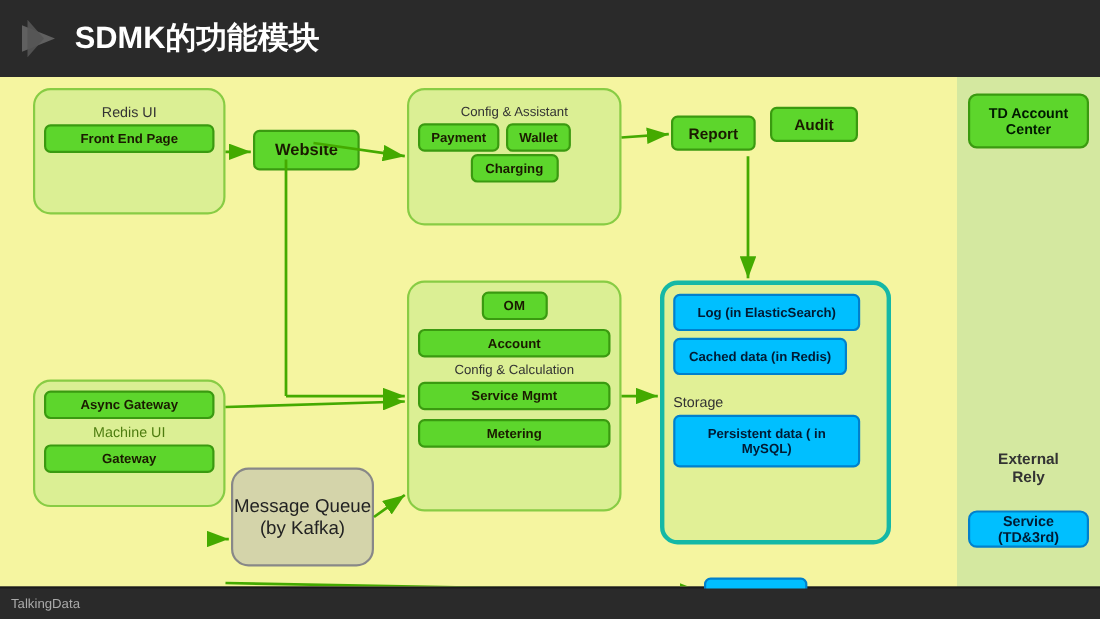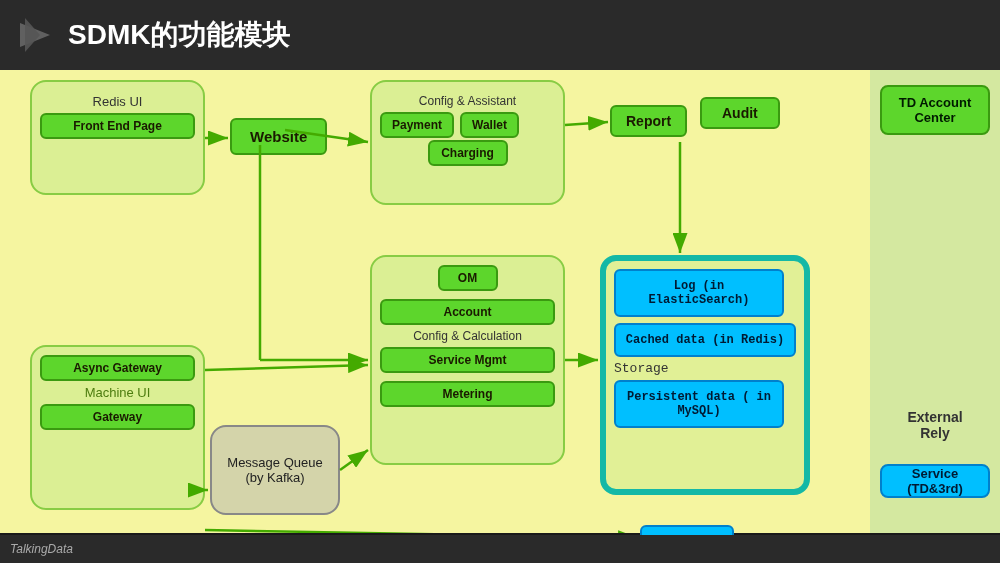--- a/index.html
+++ b/index.html
@@ -69,21 +69,20 @@
       height: 28px;
       background: #2a2a2a;
       display: flex;
       align-items: center;
       padding: 0 10px;
     }
 
     .footer-text {
       color: #aaa;
       font-size: 12px;
-      font-style: italic;
     }
 
     
     .green-btn {
       background: #5dd62c;
       border: 2px solid #3a9a10;
       border-radius: 6px;
       color: #1a1a00;
       font-size: 12px;
       font-weight: bold;
@@ -136,25 +135,24 @@
     }
 
     .group-box-gray {
       border: 2px solid #888;
       border-radius: 16px;
       background: rgba(180, 180, 180, 0.5);
       position: absolute;
     }
 
     .group-box-storage {
-      border: 6px solid #14b8a6;
+      border: 4px solid #14b8a6;
       border-radius: 16px;
       background: rgba(180, 230, 130, 0.3);
       position: absolute;
-      font-family: Liberation Mono, monospace;
     }
 
     .external-rely-text {
       color: #333;
       font-size: 14px;
       text-align: center;
       margin-top: auto;
       font-weight: bold;
     }
 
@@ -213,35 +211,35 @@
       <div class="green-btn" style="margin:0 auto 8px; width:60px; text-align:center;">OM</div>
       <div class="green-btn" style="margin-bottom:2px; text-align:center;">Account</div>
       <div style="text-align:center; font-size:12px; color:#333; margin:4px 0;">Config &amp; Calculation</div>
       <div class="green-btn" style="margin-bottom:8px; text-align:center;">Service Mgmt</div>
       <div class="green-btn" style="text-align:center;">Metering</div>
     </div>
 
     <div class="group-box-storage" style="left:600px; top:185px; width:210px; height:240px; padding:8px;">
       <div class="blue-btn" style="margin-bottom:6px; width:170px; padding:8px;">Log
 (in ElasticSearch)</div>
-      <div class="blue-btn" style="margin-bottom:4px; width:182px; padding:8px;">Cached data
+      <div class="blue-btn" style="margin-bottom:17px; width:158px; padding:8px;">Cached data
 (in Redis)</div>
       <div style="text-align:left; font-size:13px; color:#333; margin:4px 0;">Storage</div>
       <div class="blue-btn" style="width:170px; padding:8px;">Persistent data
 ( in MySQL)</div>
     </div>
 
-    <div class="group-box" style="left:30px; top:275px; width:175px; height:165px; padding:8px;">
+    <div class="group-box" style="left:30px; top:275px; width:175px; height:116px; padding:8px;">
       <div class="green-btn" style="margin-bottom:4px; text-align:center;">Async Gateway</div>
       <div style="text-align:center; font-size:13px; color:#4d7c0f; margin:4px 0;">Machine UI</div>
       <div class="green-btn" style="text-align:center;">Gateway</div>
     </div>
 
     <div class="group-box-gray" style="left:210px; top:355px; width:130px; height:90px; display:flex; align-items:center; justify-content:center;">
-      <div style="text-align:center; font-size:13px; color:#222; white-space:pre-line;">Message Queue
+      <div style="text-align:center; font-size:17px; color:#222; white-space:pre-line;">Message Queue
 (by Kafka)</div>
     </div>
 
     <div class="blue-btn" style="position:absolute; left:640px; top:455px; font-size:14px; padding:7px 18px;">Adaptor</div>
 
     <svg style="position:absolute;top:0;left:0;width:100%;height:100%;pointer-events:none;" xmlns="http://www.w3.org/2000/svg">
       <defs>
         <marker id="arrowhead-green" markerWidth="8" markerHeight="6" refX="8" refY="3" orient="auto">
           <polygon points="0 0, 8 3, 0 6" fill="#44aa00"></polygon>
         </marker>

